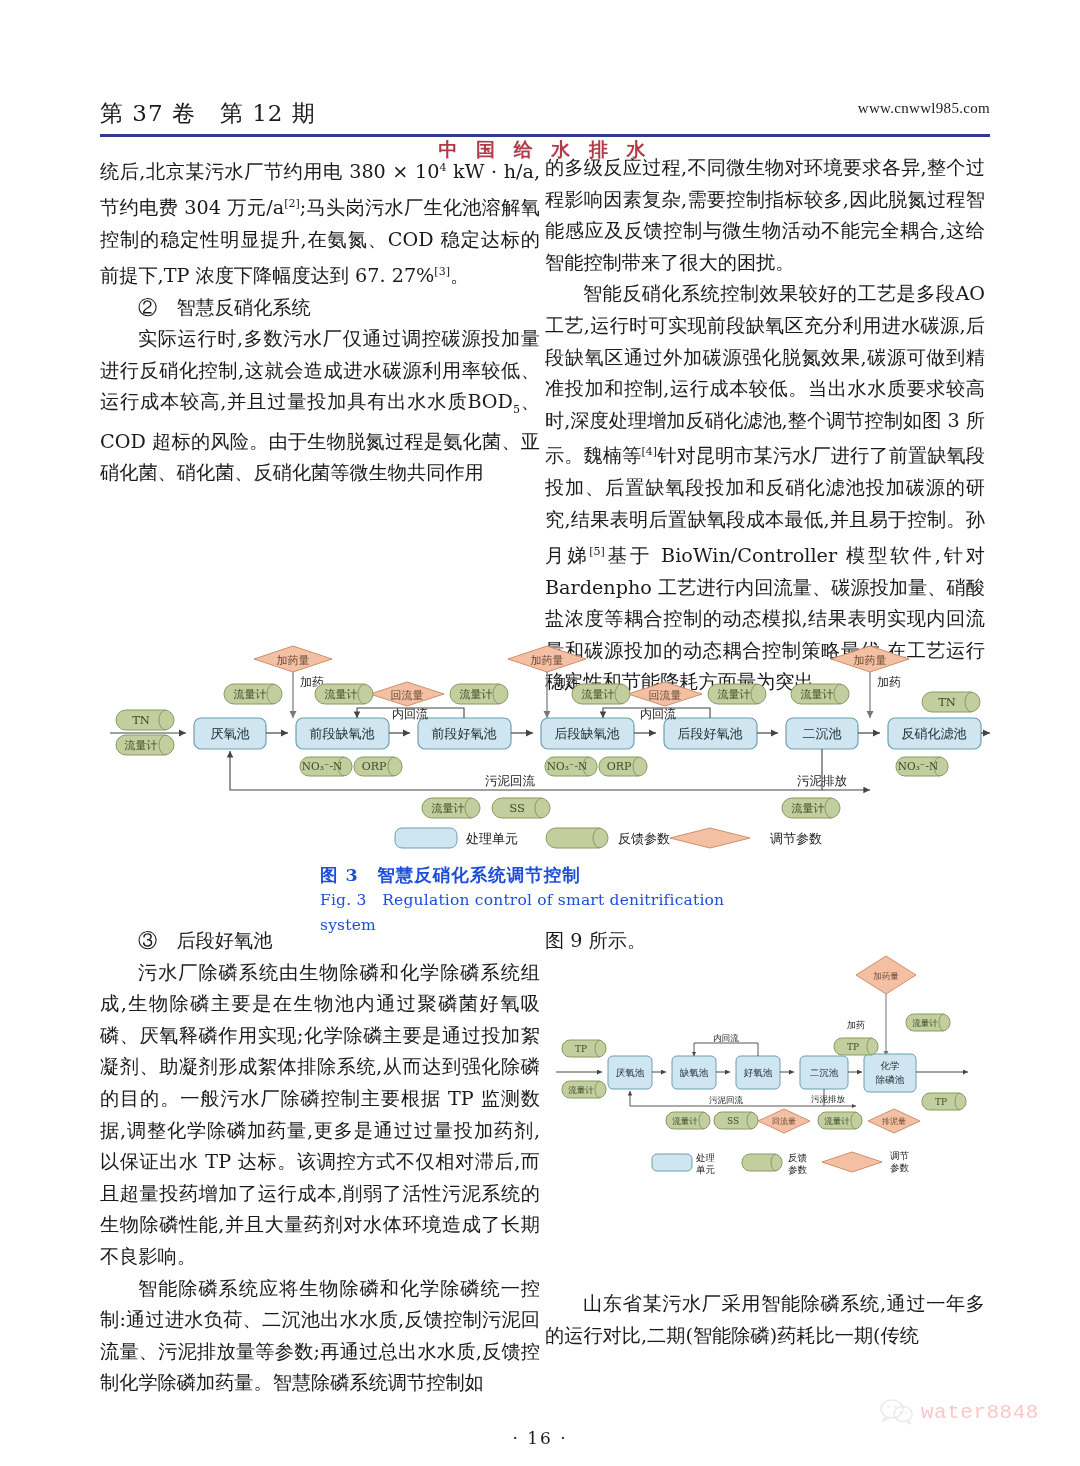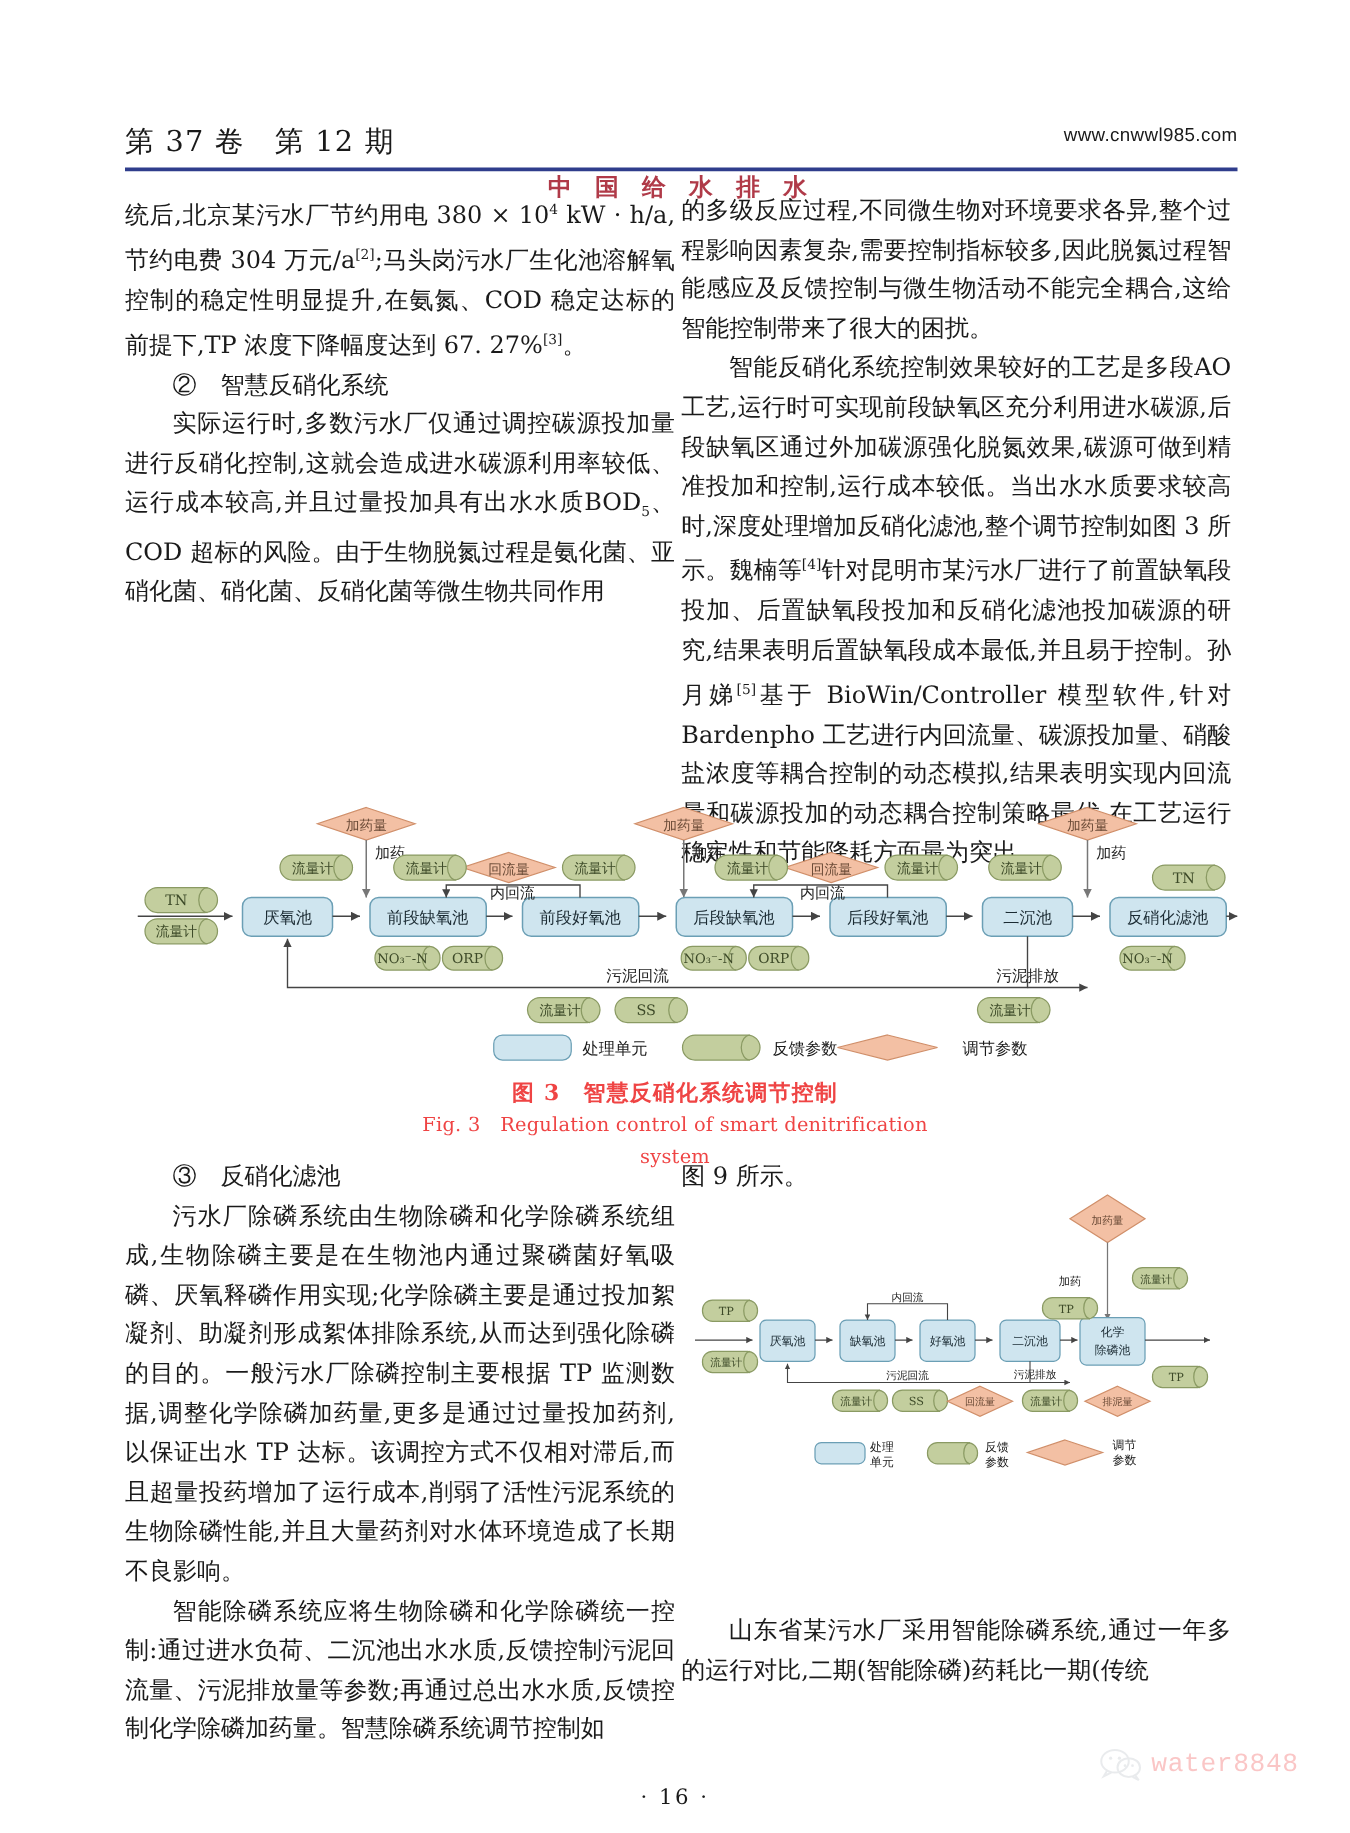--- a/index.html
+++ b/index.html
@@ -25,21 +25,21 @@
     font-size:23px; letter-spacing:1px;
     font-family:"DejaVu Serif","Liberation Serif",serif;
   }
   .runhead .journal {
     position:absolute; left:0; right:0; top:-1px; text-align:center;
     font-size:19px; color:#b03a48; letter-spacing:6px; font-weight:600;margin-top:40px;
   }
   .runhead .site {
     position:absolute; right:0; top:2px;
     font-size:15px; letter-spacing:.3px;
-    font-family:Liberation Sans, sans-serif;
+    font-family:Liberation Serif, serif;
     margin-left:32px;
   }
   .rule {
     position:absolute; left:100px; top:134px; width:890px; height:3px;
     background:#2f3d8c;
   }
 
   
   .col { position:absolute; width:440px; }
   .col-l { left:100px; }
@@ -52,21 +52,21 @@
     text-align:justify;
     text-justify:inter-ideograph;
     letter-spacing:0px;
     font-family:"DejaVu Serif","Liberation Serif",serif;
   }
   p.indent { text-indent:38px; }
   sup { font-size:11px; vertical-align:super; }
   sub { font-size:11px; vertical-align:sub; }
 
   
-  .cap { position:absolute; width:440px; text-align:center; color:#ef4444; }
+  .cap { position:absolute; width:440px; color:#1d4ed8; }
   .cap .cn { font-size:17.5px; font-weight:700; letter-spacing:1px; line-height:26px; }
   .cap .en { font-size:15.5px; line-height:25px; letter-spacing:.2px; }
 
   
   .figbox { position:absolute; }
   .figbox svg { display:block; }
 
   
   .pageno {
     position:absolute; left:0; right:0; top:1392px;
@@ -310,21 +310,21 @@
       </g>
     </svg>
   </div>
 
   <div class="cap" style="left:320px; top:862px; width:440px;">
     <div class="cn">图 3　智慧反硝化系统调节控制</div>
     <div class="en">Fig. 3　Regulation control of smart denitrification system</div>
   </div>
 
   <div class="col col-l" style="top:925px;">
-    <p class="para indent">③　反硝化滤池</p>
+    <p class="para indent">③　后段好氧池</p>
     <p class="para indent">污水厂除磷系统由生物除磷和化学除磷系统组成,生物除磷主要是在生物池内通过聚磷菌好氧吸磷、厌氧释磷作用实现;化学除磷主要是通过投加絮凝剂、助凝剂形成絮体排除系统,从而达到强化除磷的目的。一般污水厂除磷控制主要根据 TP 监测数据,调整化学除磷加药量,更多是通过过量投加药剂,以保证出水 TP 达标。该调控方式不仅相对滞后,而且超量投药增加了运行成本,削弱了活性污泥系统的生物除磷性能,并且大量药剂对水体环境造成了长期不良影响。</p>
     <p class="para indent">智能除磷系统应将生物除磷和化学除磷统一控制:通过进水负荷、二沉池出水水质,反馈控制污泥回流量、污泥排放量等参数;再通过总出水水质,反馈控制化学除磷加药量。智慧除磷系统调节控制如</p>
   </div>
 
   <div class="col col-r" style="top:925px;">
     <p class="para">图 9 所示。</p>
   </div>
 
   <div class="figbox" style="left:556px; top:948px;">
     <svg width="420" height="245" viewBox="0 0 420 245" xmlns="http://www.w3.org/2000/svg">

